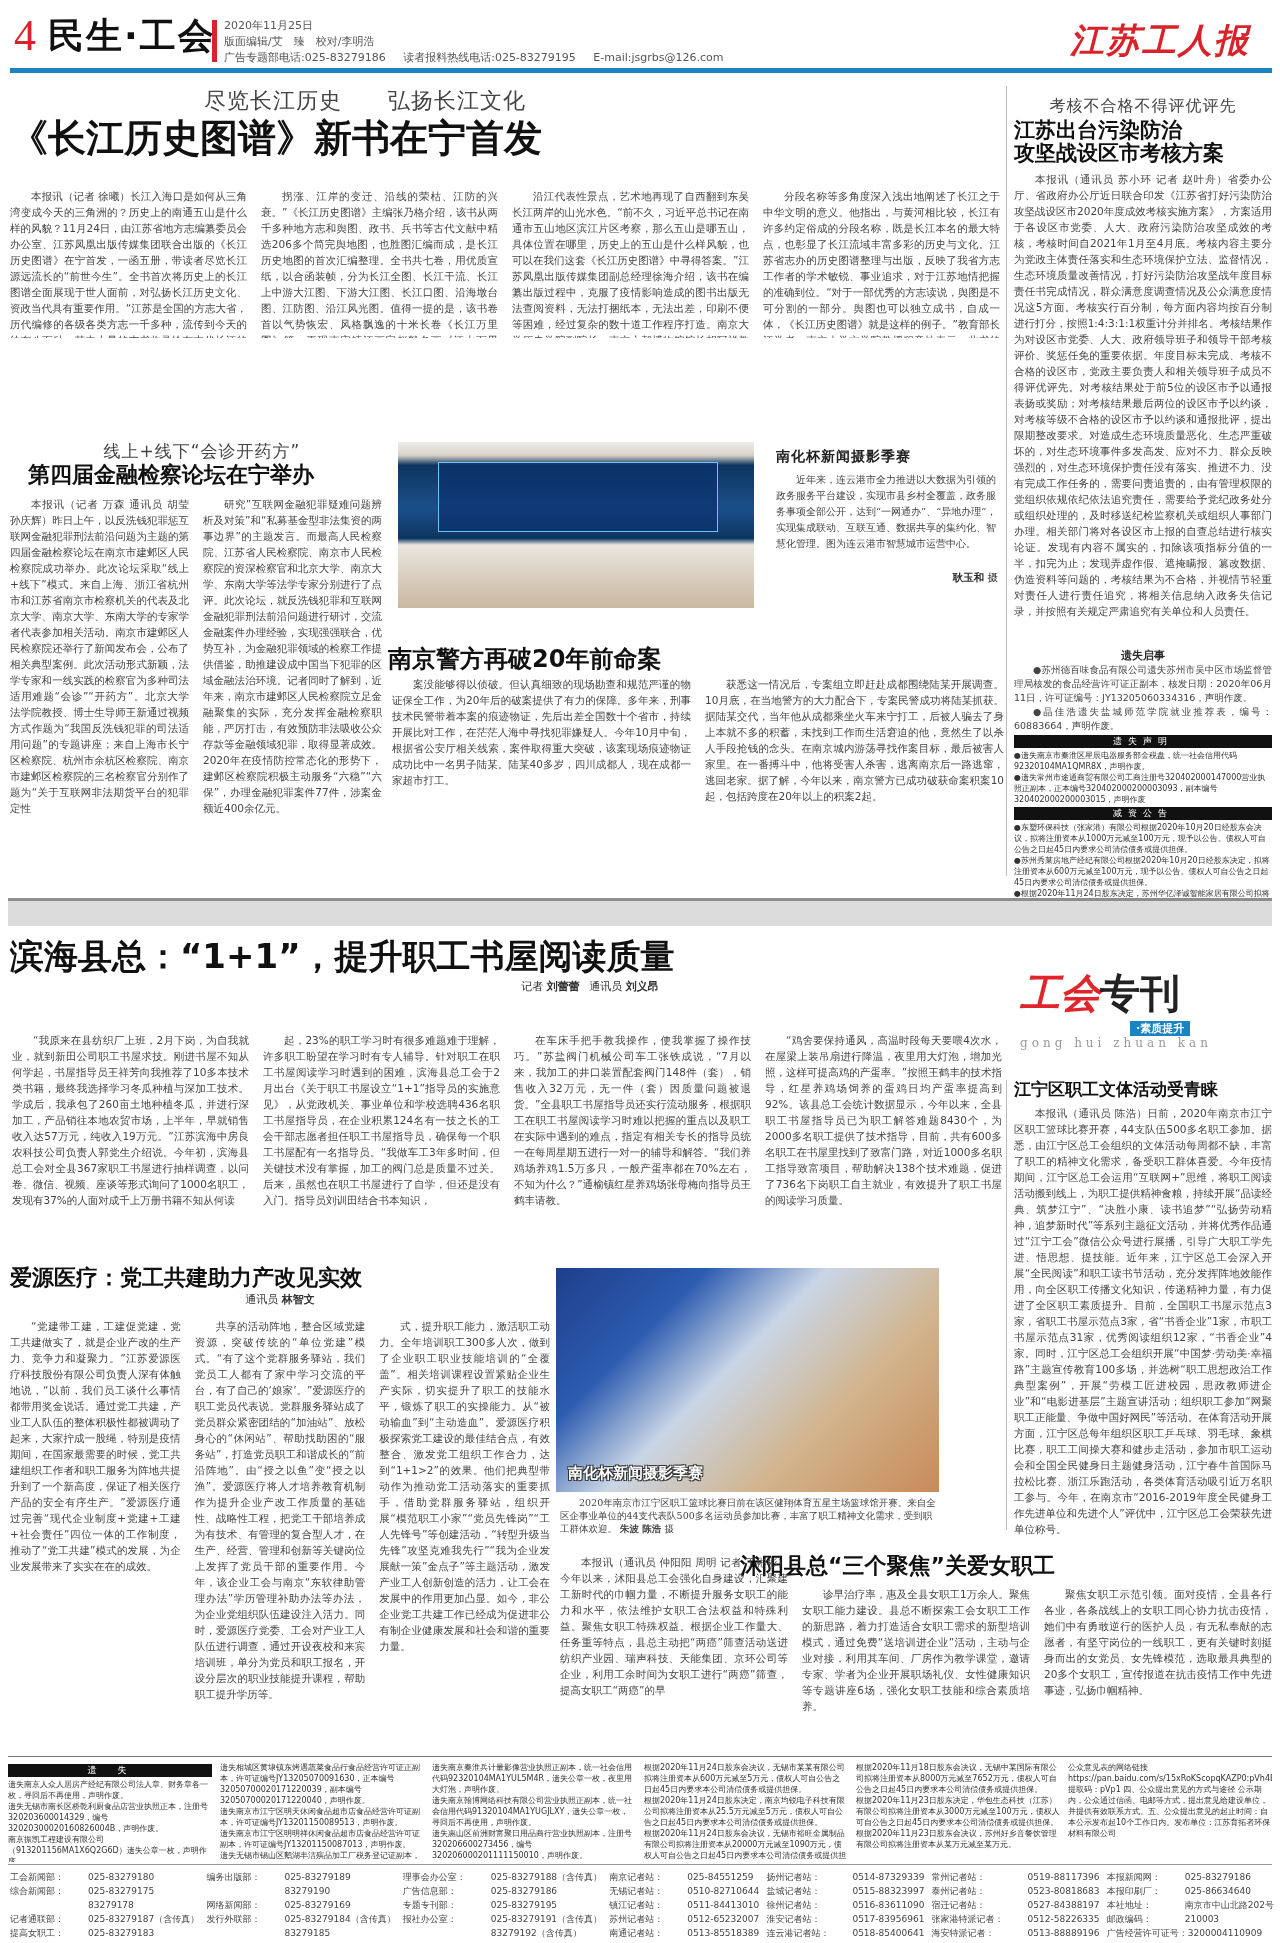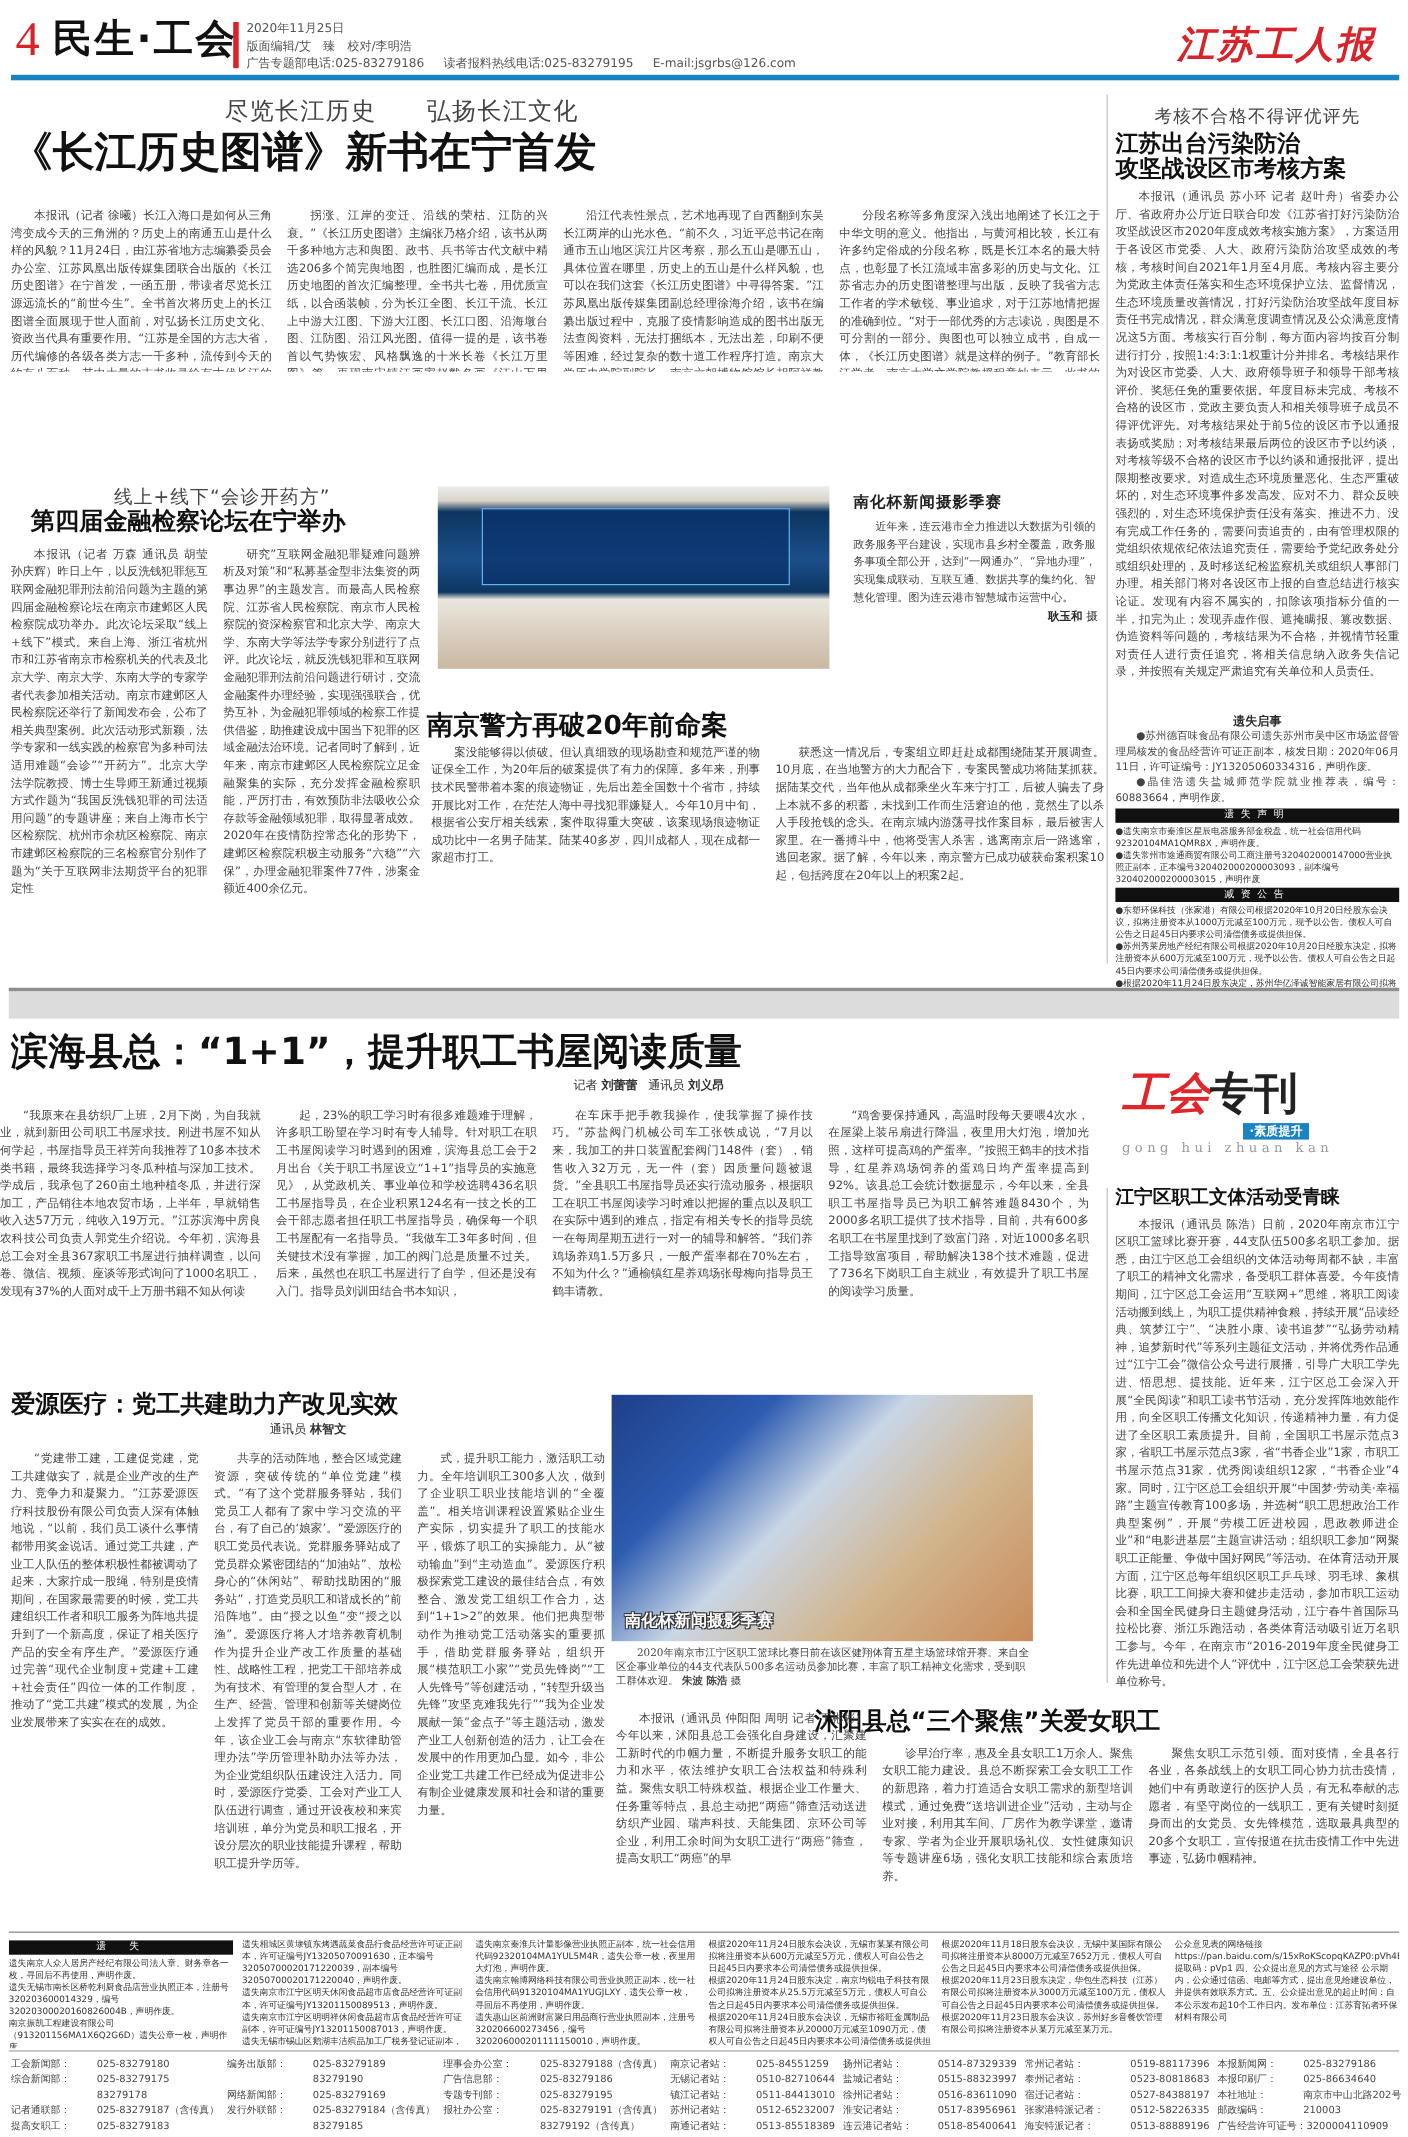--- a/index.html
+++ b/index.html
@@ -108,21 +108,21 @@
       <p>研究”互联网金融犯罪疑难问题辨析及对策”和“私募基金型非法集资的两事边界”的主题发言。而最高人民检察院、江苏省人民检察院、南京市人民检察院的资深检察官和北京大学、南京大学、东南大学等法学专家分别进行了点评。此次论坛，就反洗钱犯罪和互联网金融犯罪刑法前沿问题进行研讨，交流金融案件办理经验，实现强强联合，优势互补，为金融犯罪领域的检察工作提供借鉴，助推建设成中国当下犯罪的区域金融法治环境。记者同时了解到，近年来，南京市建邺区人民检察院立足金融聚集的实际，充分发挥金融检察职能，严厉打击，有效预防非法吸收公众存款等金融领域犯罪，取得显著成效。2020年在疫情防控常态化的形势下，建邺区检察院积极主动服务“六稳”“六保”，办理金融犯罪案件77件，涉案金额近400余亿元。</p>
     </div>
 </div>
 
 <div class="abs photo photo-ctl" style="left:398px; top:442px; width:356px; height:166px;">
   <div class="screen-panel" style="left:40px; top:20px; width:280px; height:70px;"></div>
 </div>
 <div class="abs" style="left:776px; top:448px; width:222px;">
   <div style="font-size:14px; font-weight:bold; color:#222; letter-spacing:1px;">南化杯新闻摄影季赛</div>
   <div class="serif" style="font-size:10px; line-height:16px; color:#444; text-indent:2em; margin-top:6px;">近年来，连云港市全力推进以大数据为引领的政务服务平台建设，实现市县乡村全覆盖，政务服务事项全部公开，达到“一网通办”、“异地办理”，实现集成联动、互联互通、数据共享的集约化、智慧化管理。图为连云港市智慧城市运营中心。</div>
-  <div style="text-align:right; font-size:10.5px; margin-top:2px;">
+  <div style="text-align:right; font-size:10.5px; margin-top:19px;">
     <b>耿玉和</b>
     <span>摄</span>
   </div>
 </div>
 
 <div class="abs" style="left:388px; top:646px; width:420px;">
   <div class="headline" style="font-size:24px;">南京警方再破20年前命案</div>
 </div>
 <div class="abs cols" style="left:392px; top:676px; width:612px; height:210px;">
   <div class="col">
@@ -156,21 +156,21 @@
 
 <div class="abs" style="left:10px; top:938px; width:990px;">
   <div class="headline" style="font-size:34px;">滨海县总：“1+1”，提升职工书屋阅读质量</div>
   <div class="byline" style="margin-top:4px; margin-left:170px;">
     <span class="serif">记者</span>
     <b>刘蕾蕾</b>
     <span class="serif" style="margin-left:6px;">通讯员</span>
     <b>刘义昂</b>
   </div>
 </div>
-<div class="abs cols" style="left:0; top:1006px; width:990px; height:228px;">
+<div class="abs cols" style="left:12px; top:1006px; width:990px; height:228px;align-items:center;">
   <div class="col">
       <p>“我原来在县纺织厂上班，2月下岗，为自我就业，就到新田公司职工书屋求技。刚进书屋不知从何学起，书屋指导员王祥芳向我推荐了10多本技术类书籍，最终我选择学习冬瓜种植与深加工技术。学成后，我承包了260亩土地种植冬瓜，并进行深加工，产品销往本地农贸市场，上半年，早就销售收入达57万元，纯收入19万元。”江苏滨海中房良农科技公司负责人郭党生介绍说。今年初，滨海县总工会对全县367家职工书屋进行抽样调查，以问卷、微信、视频、座谈等形式询问了1000名职工，发现有37%的人面对成千上万册书籍不知从何读</p>
     </div>
   <div class="col">
       <p>起，23%的职工学习时有很多难题难于理解，许多职工盼望在学习时有专人辅导。针对职工在职工书屋阅读学习时遇到的困难，滨海县总工会于2月出台《关于职工书屋设立“1+1”指导员的实施意见》，从党政机关、事业单位和学校选聘436名职工书屋指导员，在企业积累124名有一技之长的工会干部志愿者担任职工书屋指导员，确保每一个职工书屋配有一名指导员。“我做车工3年多时间，但关键技术没有掌握，加工的阀门总是质量不过关。后来，虽然也在职工书屋进行了自学，但还是没有入门。指导员刘训田结合书本知识，</p>
     </div>
   <div class="col">
       <p>在车床手把手教我操作，使我掌握了操作技巧。”苏盐阀门机械公司车工张铁成说，“7月以来，我加工的井口装置配套阀门148件（套），销售收入32万元，无一件（套）因质量问题被退货。”全县职工书屋指导员还实行流动服务，根据职工在职工书屋阅读学习时难以把握的重点以及职工在实际中遇到的难点，指定有相关专长的指导员统一在每周星期五进行一对一的辅导和解答。“我们养鸡场养鸡1.5万多只，一般产蛋率都在70%左右，不知为什么？”通榆镇红星养鸡场张母梅向指导员王鹤丰请教。</p>
     </div>
   <div class="col">

